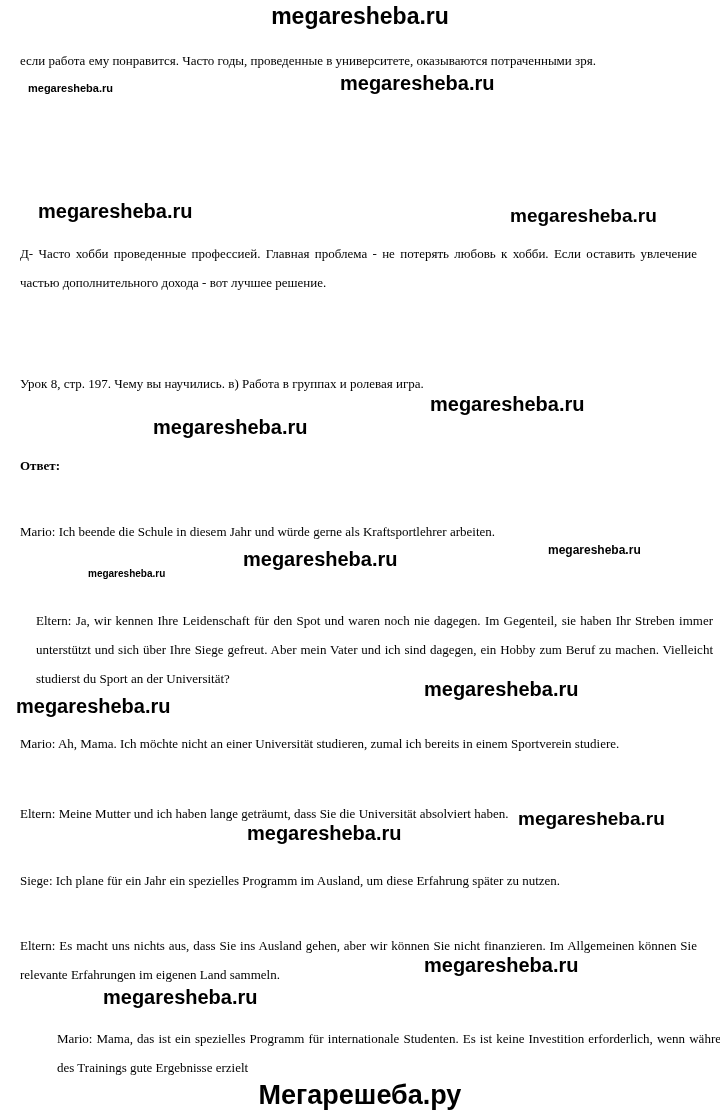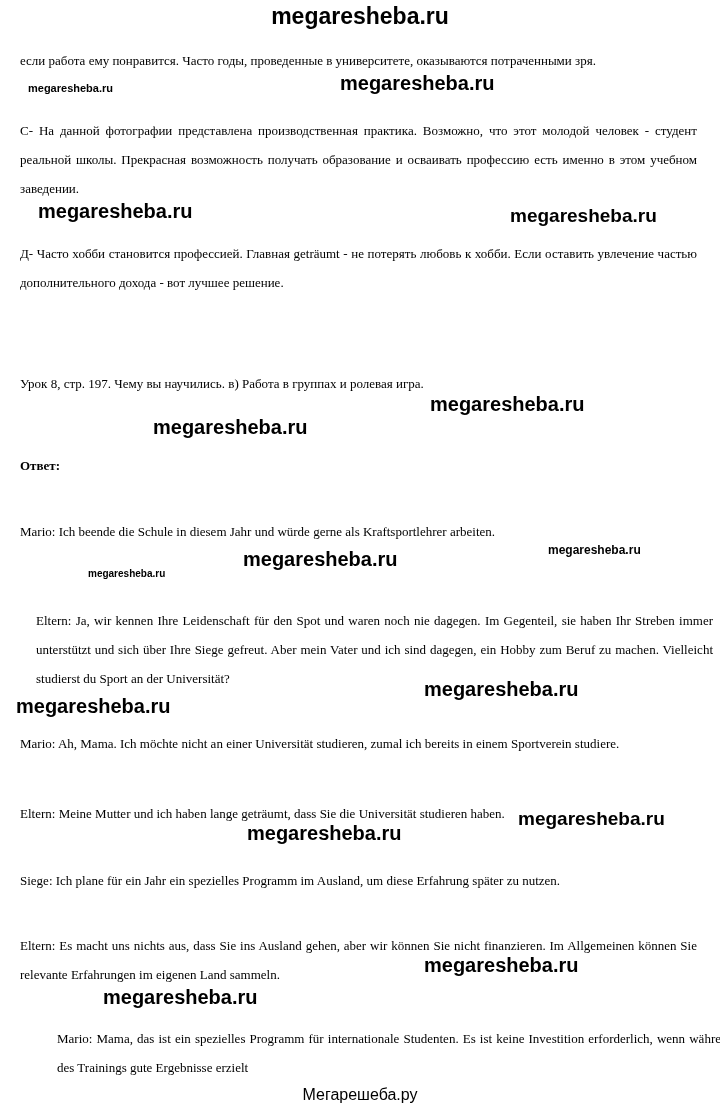--- a/index.html
+++ b/index.html
@@ -18,50 +18,49 @@
   .heading{font-weight:400;}
   .answer{font-weight:700;text-align:left;}
   .site-header{
     position:absolute;top:2px;left:0;width:100%;
     text-align:center;font-family:"Liberation Sans",sans-serif;
     font-weight:700;font-size:23px;line-height:28px;
   }
   .site-footer{
     position:absolute;top:1080px;left:0;width:100%;
     text-align:center;font-family:"Liberation Sans",sans-serif;
-    font-weight:400;font-size:16px;line-height:30px;
+    font-weight:700;font-size:27px;line-height:30px;
   }
   .wm{
     position:absolute;white-space:nowrap;z-index:2;
     font-family:"Liberation Sans",sans-serif;font-weight:700;color:#000;
   }
   .wm-20{font-size:20px;}
   .wm-19{font-size:19px;}
   .wm-12{font-size:12px;}
   .wm-11{font-size:11px;}
   .wm-10{font-size:10px;}
 </style>
 </head>
 <body>
 
 <div class="page">
 
   <div class="site-header">megaresheba.ru</div>
 
   <p class="block" style="top:33px;">если работа ему понравится. Часто годы, проведенные в университете, оказываются потраченными зря.</p>
-  <p class="block" style="top:103px;">С- На данной фотографии представлена производственная практика. Возможно, что этот молодой человек - студент реальной школы. Прекрасная возможность получать образование и осваивать профессию есть именно в этом учебном заведении.</p>
-  <p class="block" style="top:226px;">Д- Часто хобби становится профессией. Главная geträumt - не потерять любовь к хобби. Если оставить увлечение частью дополнительного дохода - вот лучшее решение.</p>
+  <p class="block" style="top:226px;">Д- Часто хобби проведенные профессией. Главная проблема - не потерять любовь к хобби. Если оставить увлечение частью дополнительного дохода - вот лучшее решение.</p>
 
   <p class="block heading" style="top:356px;">Урок 8, стр. 197. Чему вы научились. в) Работа в группах и ролевая игра.</p>
   <p class="block answer" style="top:438px;">Ответ:</p>
 
   <p class="block" style="top:493px;margin-top:24px;">Mario: Ich beende die Schule in diesem Jahr und würde gerne als Kraftsportlehrer arbeiten.</p>
   <p class="block" style="top:593px;margin-left:16px;">Eltern: Ja, wir kennen Ihre Leidenschaft für den Spot und waren noch nie dagegen. Im Gegenteil, sie haben Ihr Streben immer unterstützt und sich über Ihre Siege gefreut. Aber mein Vater und ich sind dagegen, ein Hobby zum Beruf zu machen. Vielleicht studierst du Sport an der Universität?</p>
   <p class="block" style="top:716px;">Mario: Ah, Mama. Ich möchte nicht an einer Universität studieren, zumal ich bereits in einem Sportverein studiere.</p>
-  <p class="block" style="top:786px;">Eltern: Meine Mutter und ich haben lange geträumt, dass Sie die Universität studieren haben.</p>
+  <p class="block" style="top:786px;">Eltern: Meine Mutter und ich haben lange geträumt, dass Sie die Universität absolviert haben.</p>
   <p class="block" style="top:853px;">Siege: Ich plane für ein Jahr ein spezielles Programm im Ausland, um diese Erfahrung später zu nutzen.</p>
   <p class="block" style="top:918px;">Eltern: Es macht uns nichts aus, dass Sie ins Ausland gehen, aber wir können Sie nicht finanzieren. Im Allgemeinen können Sie relevante Erfahrungen im eigenen Land sammeln.</p>
   <p class="block" style="top:1011px;margin-left:37px;">Mario: Mama, das ist ein spezielles Programm für internationale Studenten. Es ist keine Investition erforderlich, wenn während des Trainings gute Ergebnisse erzielt</p>
 
   <span class="wm wm-20" style="left:340px;top:72px;">megaresheba.ru</span>
   <span class="wm wm-11" style="left:28px;top:82px;">megaresheba.ru</span>
   <span class="wm wm-20" style="left:38px;top:200px;">megaresheba.ru</span>
   <span class="wm wm-19" style="left:510px;top:205px;">megaresheba.ru</span>
   <span class="wm wm-20" style="left:430px;top:393px;">megaresheba.ru</span>
   <span class="wm wm-20" style="left:153px;top:416px;">megaresheba.ru</span>

